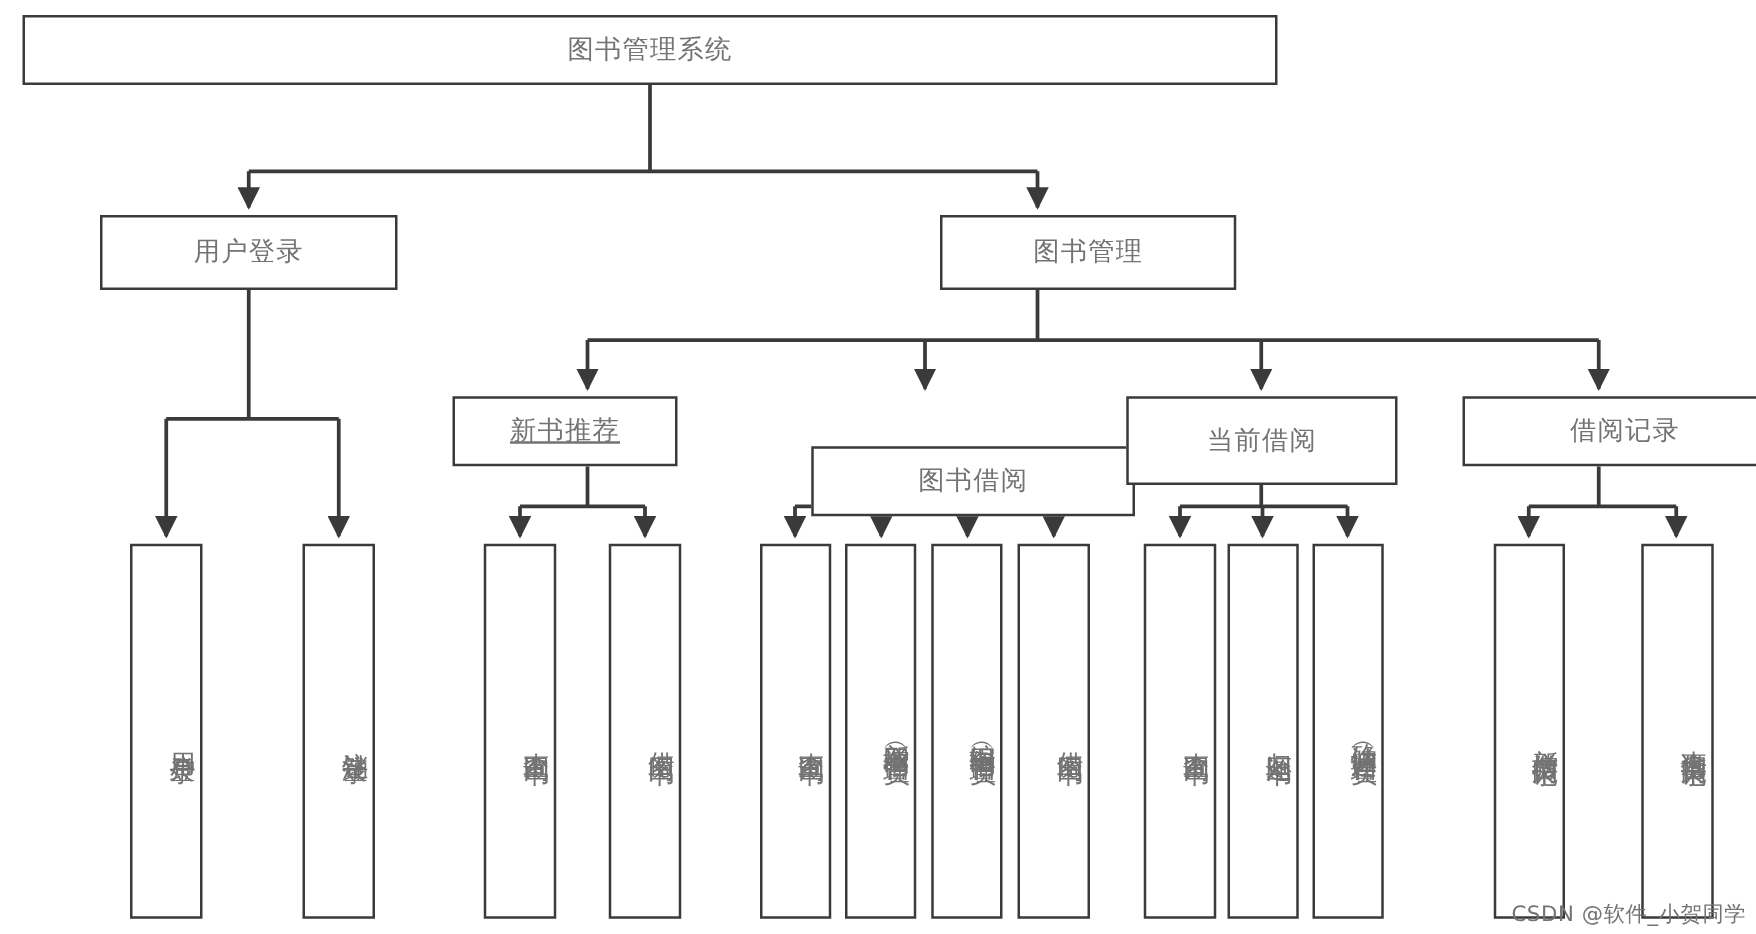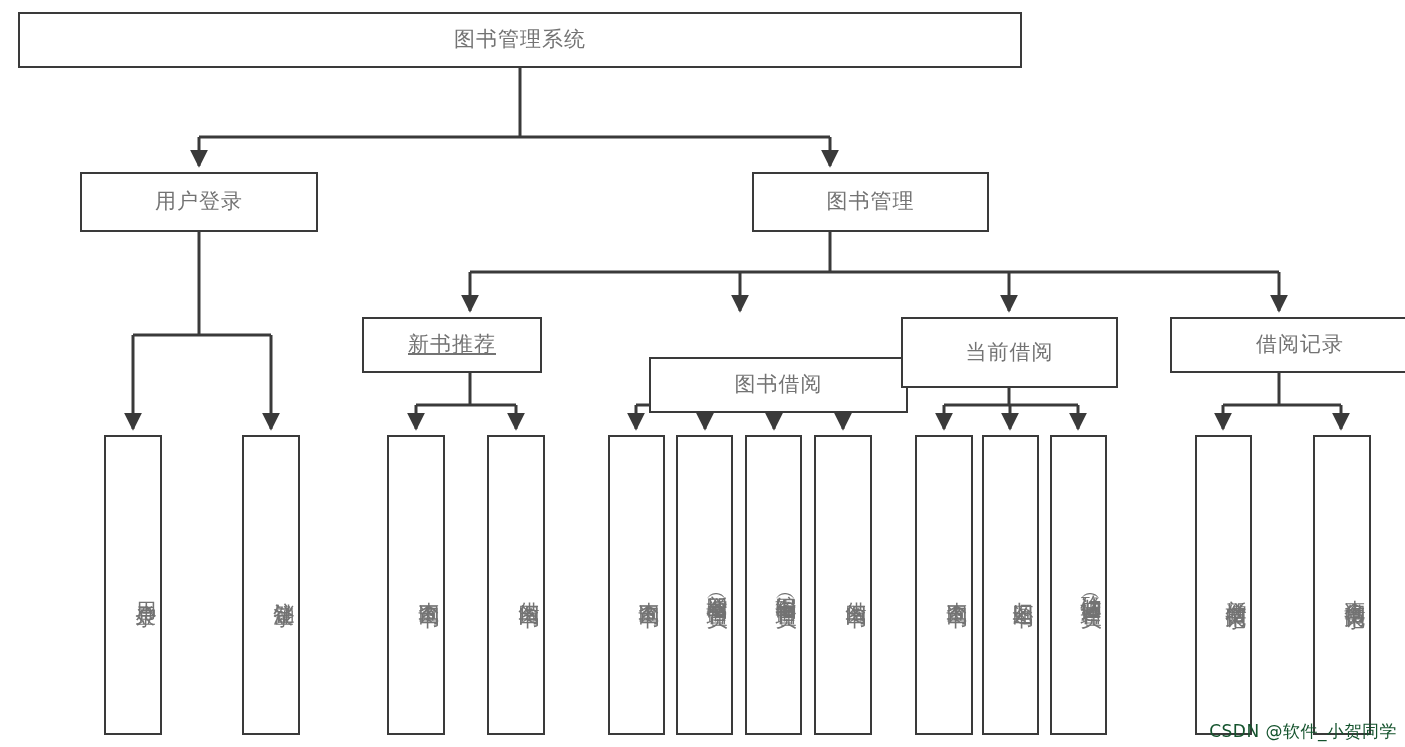--- a/index.html
+++ b/index.html
@@ -56,21 +56,21 @@
     overflow: hidden;
   }
   .node-v.tall-text {
     padding-top: 4px;
   }
   .watermark {
     position: absolute;
     right: 8px;
     bottom: 4px;
     font-size: 17px;
-    color: #14532d;
+    color: #737373;
     white-space: nowrap;
     letter-spacing: 0.5px;
   }
 </style>
 </head>
 <body>
 
 <div id="canvas">
 
   <svg id="edges" viewBox="0 0 1405 747" xmlns="http://www.w3.org/2000/svg">

